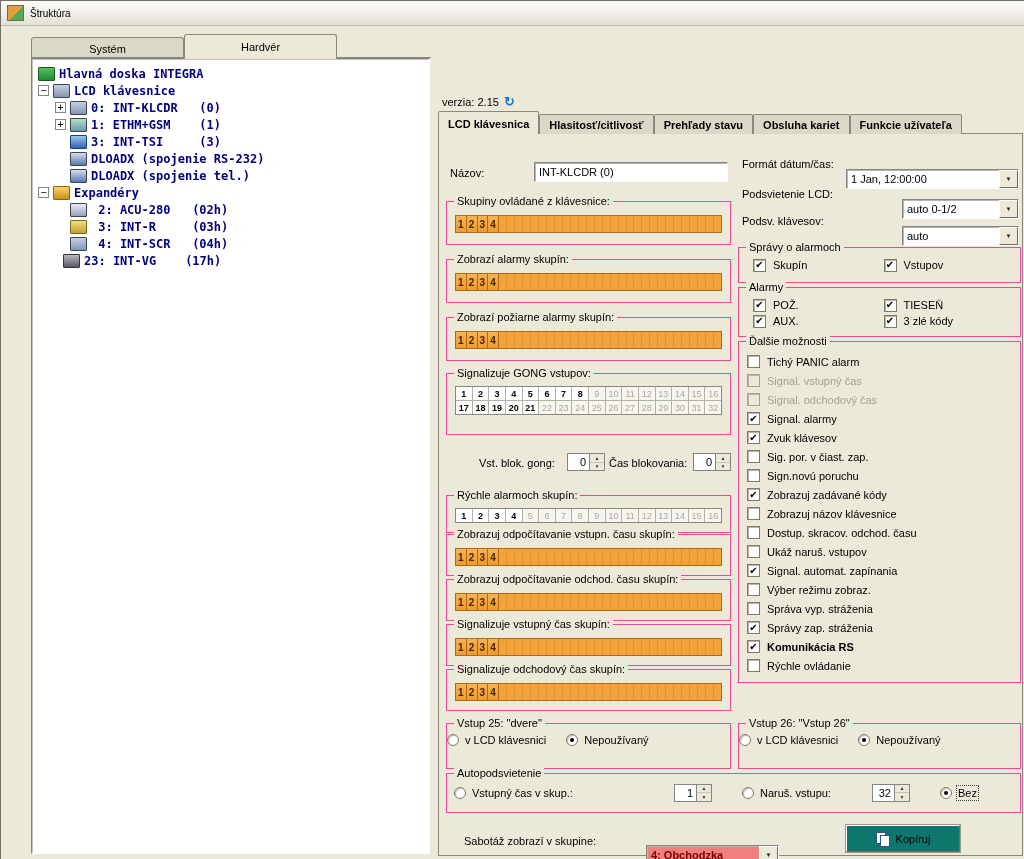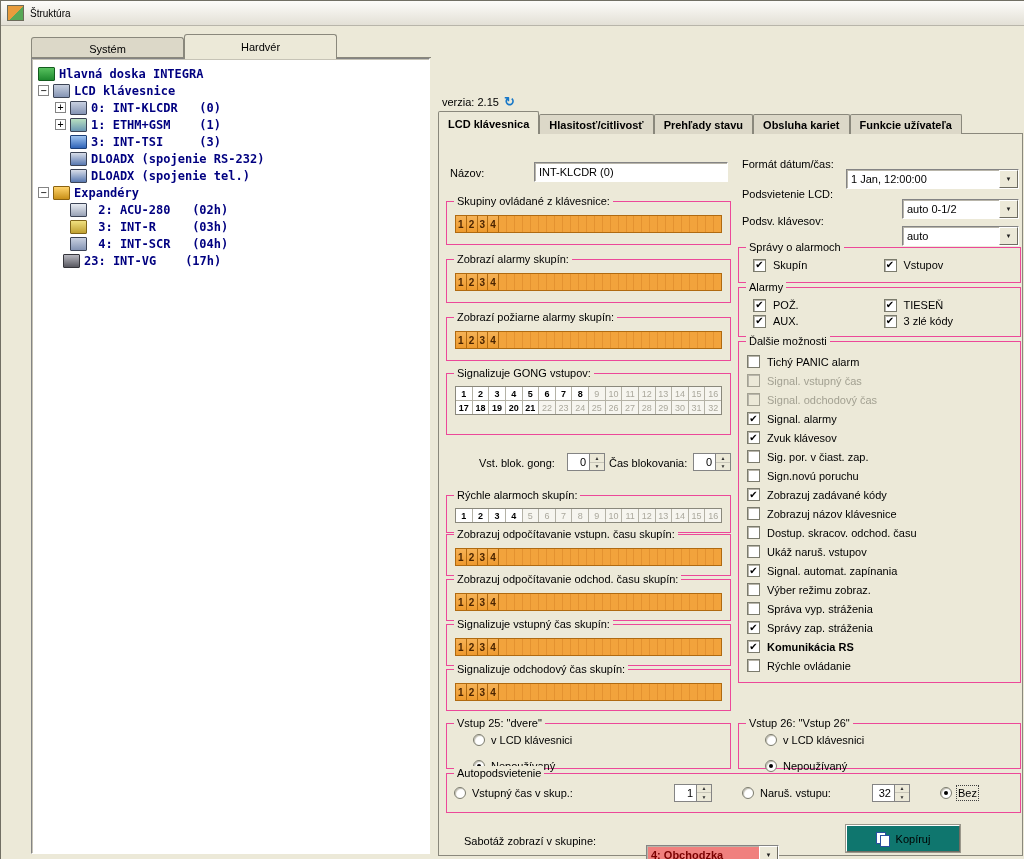--- a/index.html
+++ b/index.html
@@ -73,21 +73,21 @@
   .cbrow.bold .cblabel{font-weight:bold;}
   .cbgrid{position:absolute;left:14px;top:9px;right:6px;display:grid;grid-template-columns:1fr 1fr;}
   .cbgrid .cbrow{height:16px;}
   .cbstack{position:absolute;left:8px;top:10px;right:6px;display:flex;flex-direction:column;}
 
   .rdrow{display:flex;align-items:center;gap:6px;height:14px;cursor:default;}
   .radio{flex:0 0 12px;width:12px;height:12px;border-radius:50%;background:#fff;border:1px solid #7b7b6d;box-shadow:inset 1px 1px 1px #c0bdb0;position:relative;box-sizing:border-box;}
   .radio.sel::after{content:"";position:absolute;left:3px;top:3px;width:4px;height:4px;background:#000;border-radius:50%;}
   .rdlabel{white-space:nowrap;}
   .rdlabel.focus{outline:1px dotted #404040;outline-offset:1px;}
-  .rdstack{position:absolute;left:26px;top:9px;display:flex;flex-direction:column;gap:12px;}
+  .rdstack{position:absolute;left:0;top:9px;display:flex;flex-direction:row;gap:20px;}
   .rdinline{position:absolute;left:453px;top:782px;display:flex;align-items:center;gap:30px;}
   .rdinline .rdrow{height:19px;}
   .rdinline .rdrow:nth-child(1){width:258px;}
   .rdinline .rdrow:nth-child(2){width:168px;}
   .rdinline .spin2{margin-left:auto;}
 
   .spin2{display:inline-flex;height:18px;border:1px solid #848484;background:#fff;box-sizing:border-box;}
   .spinval{width:18px;display:flex;align-items:center;justify-content:flex-end;padding-right:3px;}
   .spinbtns{display:flex;flex-direction:column;width:14px;border-left:1px solid #848484;}
   .spinbtn{flex:1;display:flex;align-items:center;justify-content:center;font-size:5px;color:#333;background:#ece9d8;border-bottom:1px solid #c8c5b8;}

